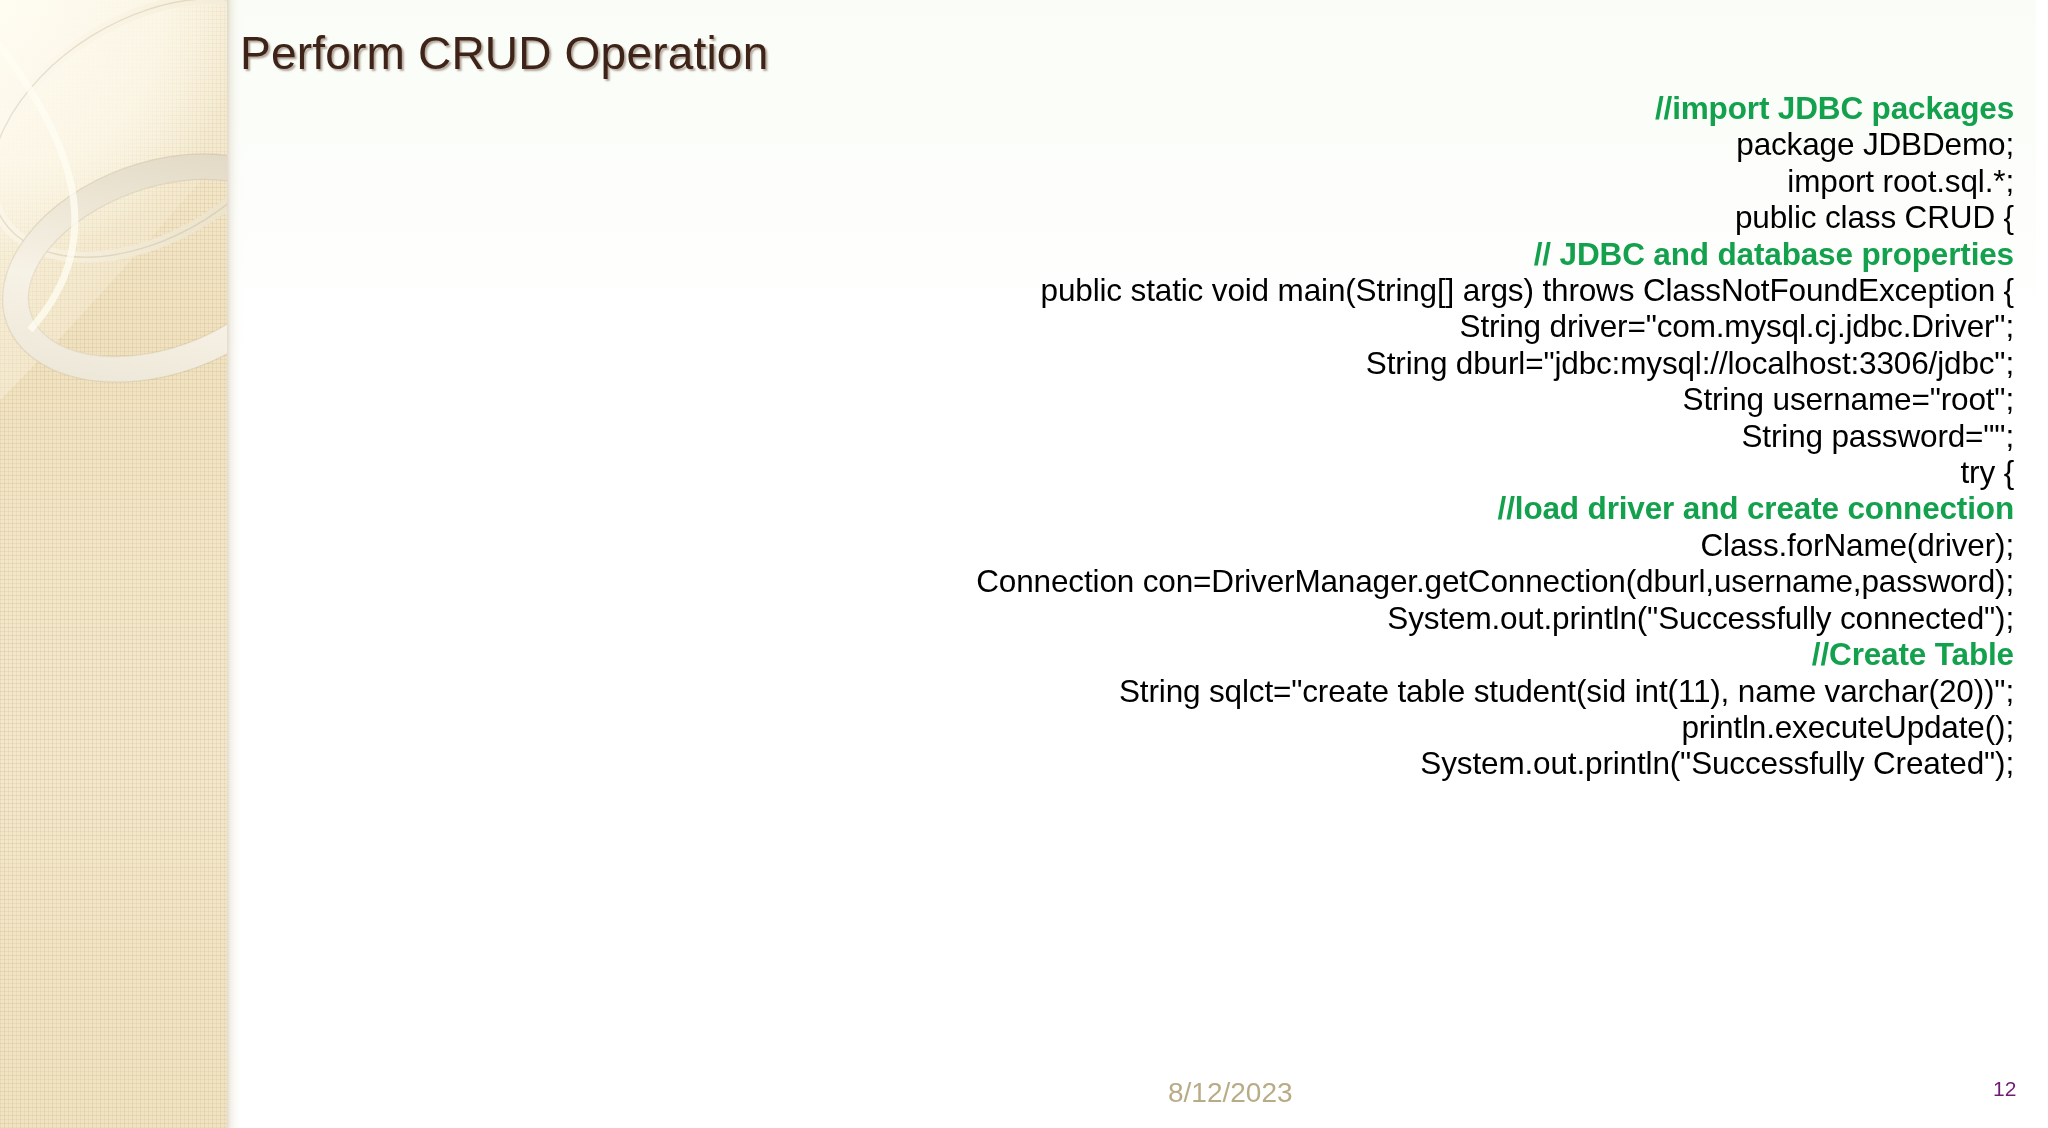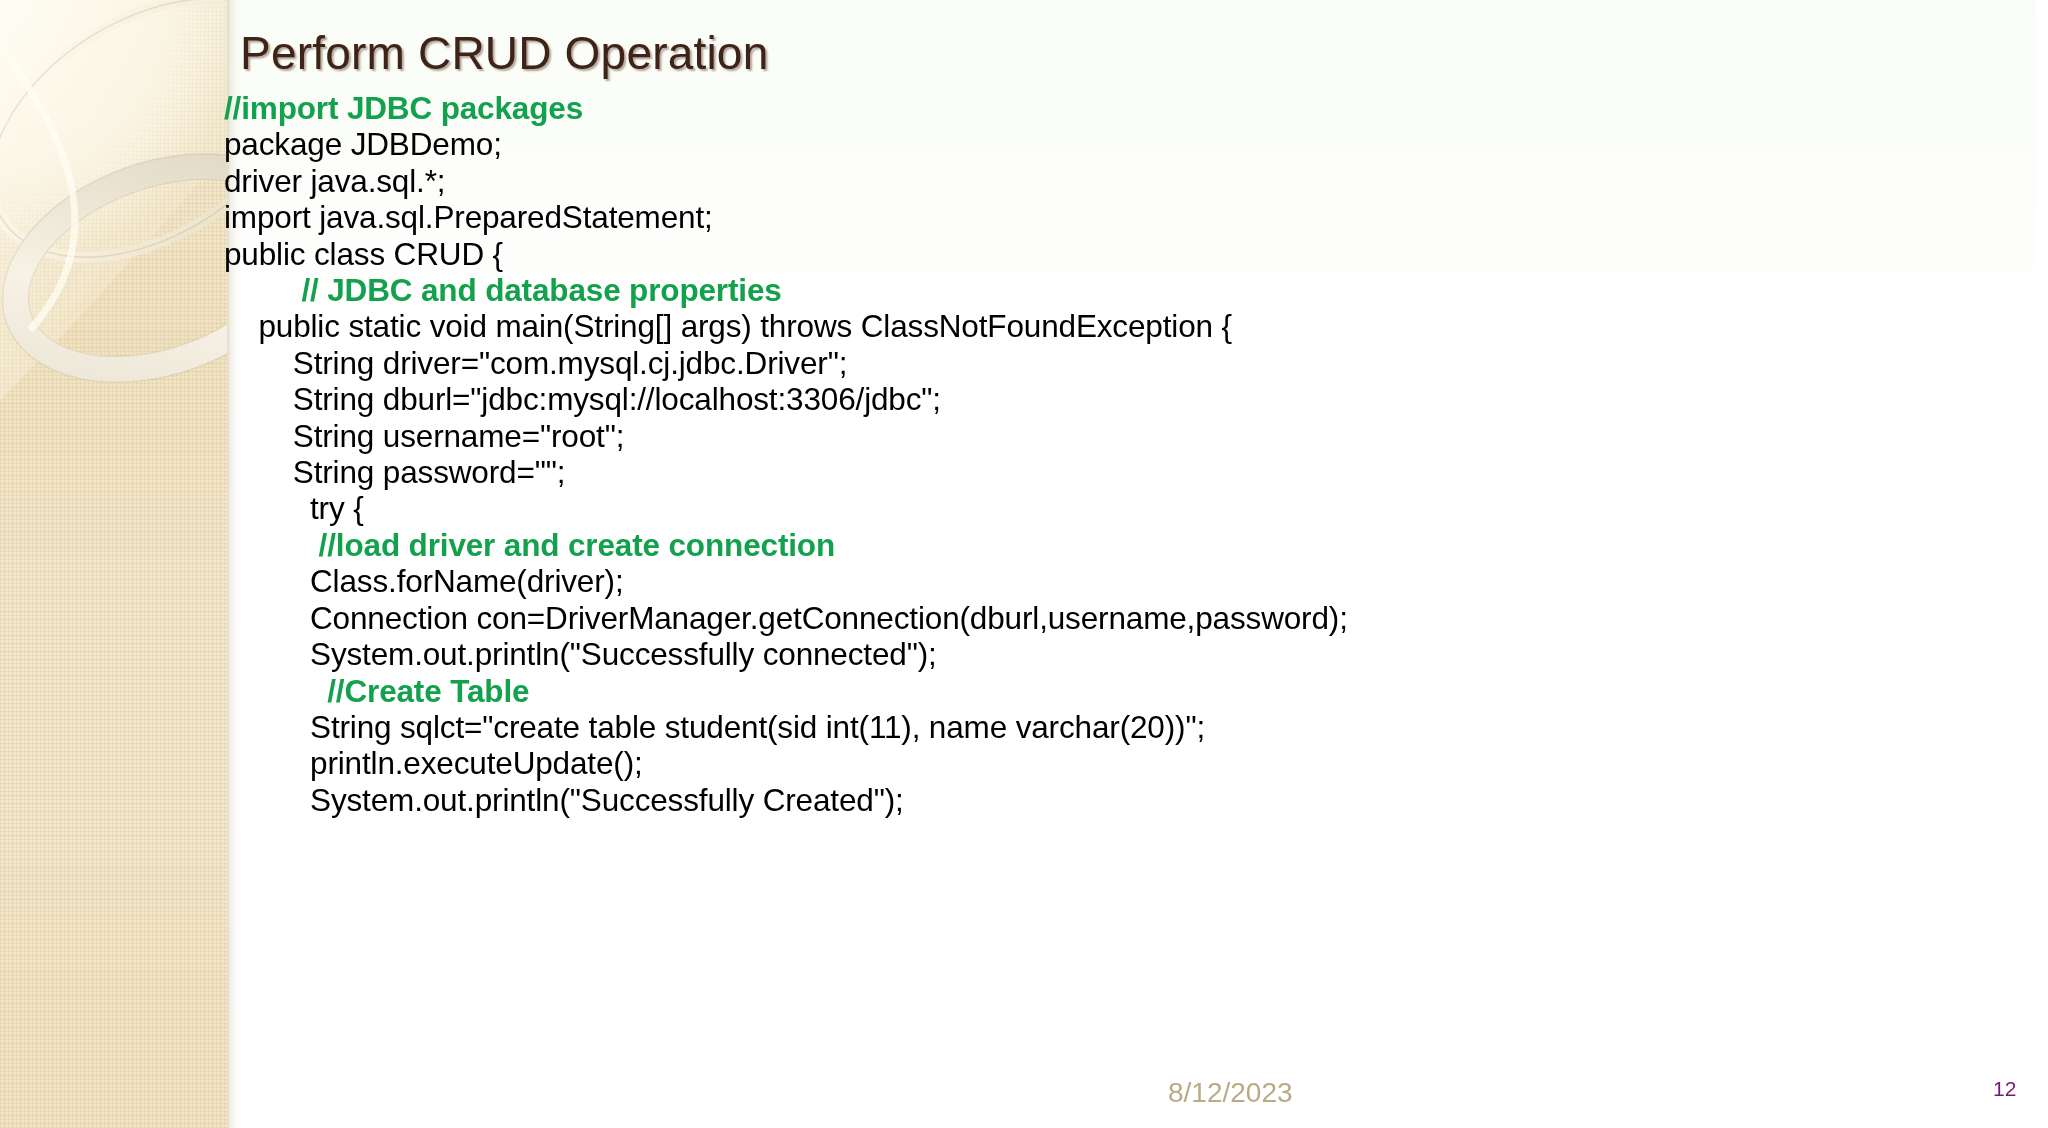--- a/index.html
+++ b/index.html
@@ -119,20 +119,21 @@
     top: 90px;
     width: 1790px;
   }
   .code-line {
     font-size: 31.5px;
     line-height: 36.4px;
     color: #000000;
     white-space: pre;
     font-weight: normal;
     letter-spacing: -0.15px;
+    text-align: right;
   }
   .code-line.comment {
     color: #14a14d;
     font-weight: bold;
   }
 
   
   #footer-date {
     position: absolute;
     left: 1168px;
@@ -201,22 +202,21 @@
       </g>
     </svg>
   </div>
   <div id="sidebar-edge"></div>
 
   <div id="title">Perform CRUD Operation</div>
 
   <div id="code">
       <div class="code-line comment">//import JDBC packages</div>
       <div class="code-line">package JDBDemo;</div>
-      <div class="code-line">driver java.sql.*;</div>
-      <div class="code-line">import java.sql.PreparedStatement;</div>
+      <div class="code-line">import root.sql.*;</div>
       <div class="code-line">public class CRUD {</div>
       <div class="code-line comment">         // JDBC and database properties</div>
       <div class="code-line">    public static void main(String[] args) throws ClassNotFoundException {</div>
       <div class="code-line">        String driver="com.mysql.cj.jdbc.Driver";</div>
       <div class="code-line">        String dburl="jdbc:mysql://localhost:3306/jdbc";</div>
       <div class="code-line">        String username="root";</div>
       <div class="code-line">        String password="";</div>
       <div class="code-line">          try {</div>
       <div class="code-line comment">           //load driver and create connection</div>
       <div class="code-line">          Class.forName(driver);</div>

